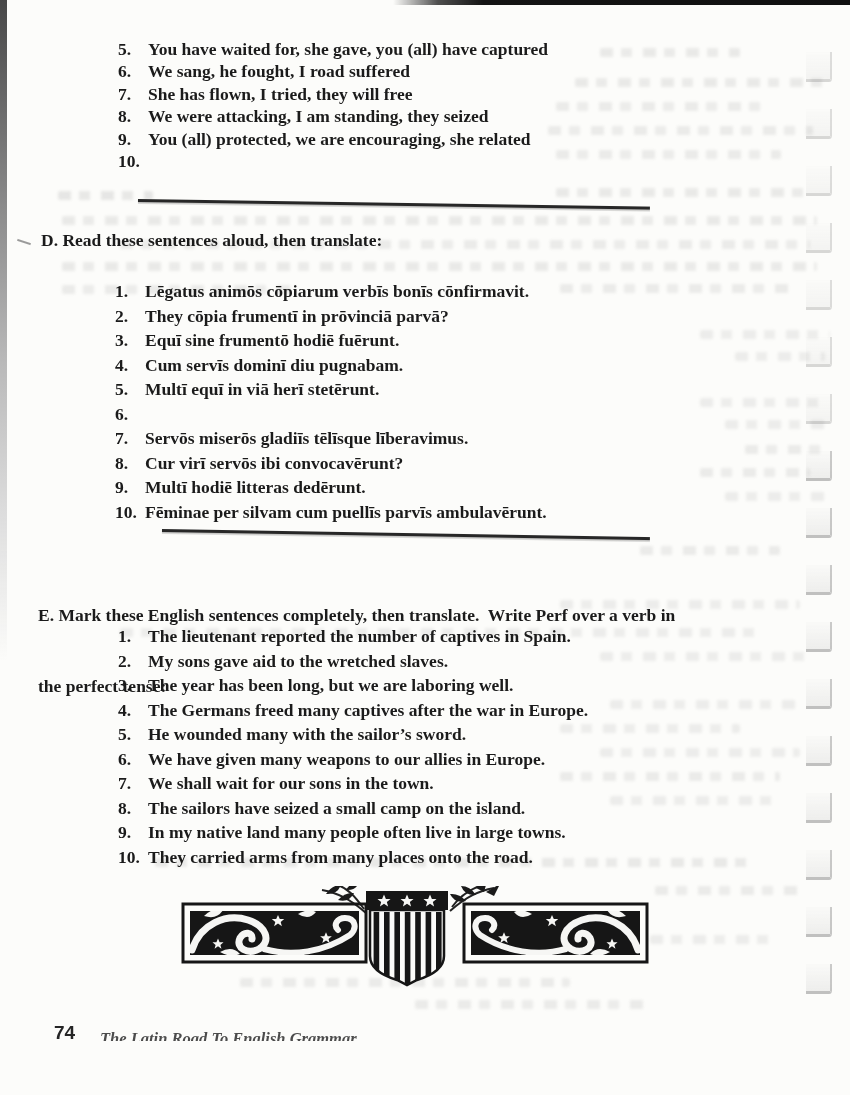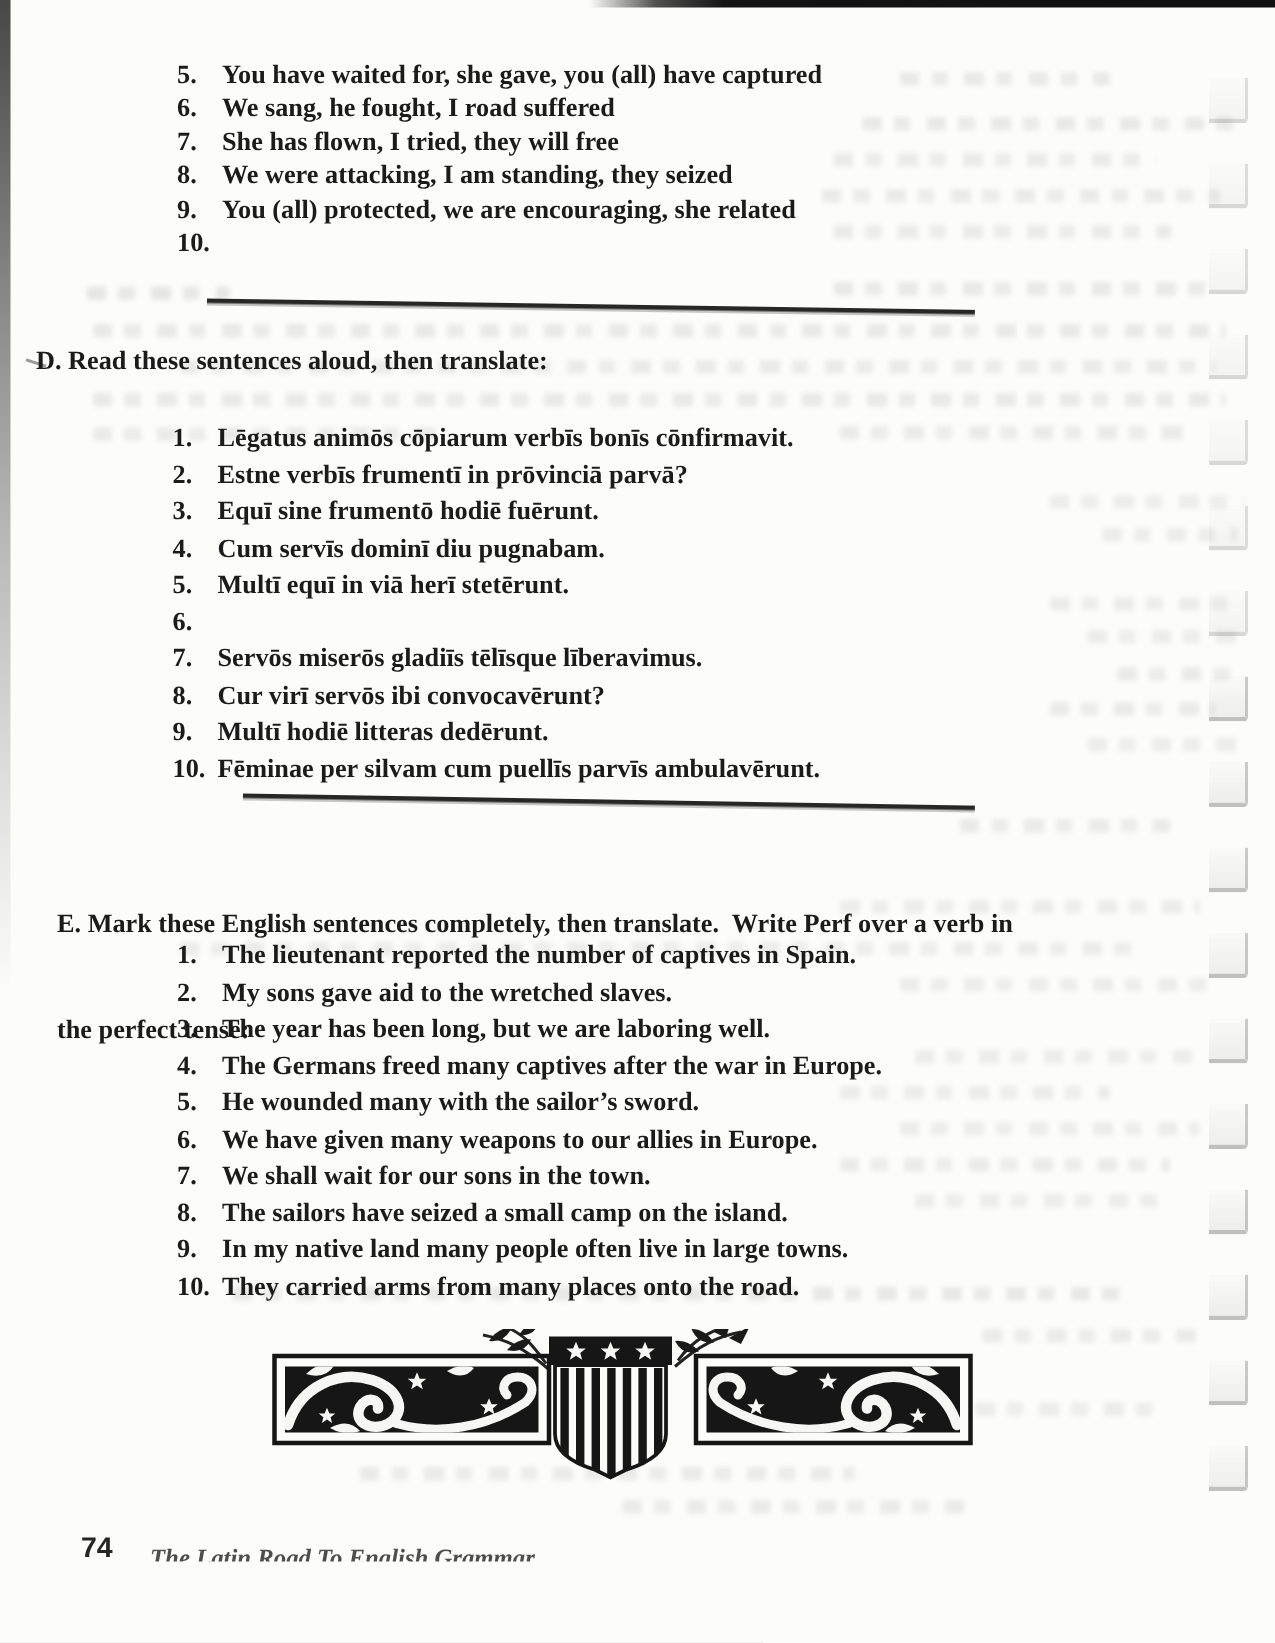--- a/index.html
+++ b/index.html
@@ -124,25 +124,25 @@
     <div class="li"><span class="num">5.</span><span class="txt">You have waited for, she gave, you (all) have captured</span></div>
     <div class="li"><span class="num">6.</span><span class="txt">We sang, he fought, I road suffered</span></div>
     <div class="li"><span class="num">7.</span><span class="txt">She has flown, I tried, they will free</span></div>
     <div class="li"><span class="num">8.</span><span class="txt">We were attacking, I am standing, they seized</span></div>
     <div class="li"><span class="num">9.</span><span class="txt">You (all) protected, we are encouraging, she related</span></div>
     <div class="li"><span class="num">10.</span></div>
   </div>
 
   <div class="divider" style="left:138px; top:199px; width:512px; transform:rotate(0.85deg);"></div>
 
-  <div class="heading" style="left:24px; top:229px;"><span>D.</span><span> Read these sentences aloud, then translate:</span></div>
+  <div class="heading" style="left:41px; top:229px;"><span>D.</span><span> Read these sentences aloud, then translate:</span></div>
 
   <div class="list d-list" style="left:115px; top:279px;">
     <div class="li"><span class="num">1.</span><span class="txt">Lēgatus animōs cōpiarum verbīs bonīs cōnfirmavit.</span></div>
-    <div class="li"><span class="num">2.</span><span class="txt">Estne verbīs frumentī in prōvinciā parvā?</span></div>
+    <div class="li"><span class="num">2.</span><span class="txt">They cōpia frumentī in prōvinciā parvā?</span></div>
     <div class="li"><span class="num">3.</span><span class="txt">Equī sine frumentō hodiē fuērunt.</span></div>
     <div class="li"><span class="num">4.</span><span class="txt">Cum servīs dominī diu pugnabam.</span></div>
     <div class="li"><span class="num">5.</span><span class="txt">Multī equī in viā herī stetērunt.</span></div>
     <div class="li"><span class="num">6.</span></div>
     <div class="li"><span class="num">7.</span><span class="txt">Servōs miserōs gladiīs tēlīsque līberavimus.</span></div>
     <div class="li"><span class="num">8.</span><span class="txt">Cur virī servōs ibi convocavērunt?</span></div>
     <div class="li"><span class="num">9.</span><span class="txt">Multī hodiē litteras dedērunt.</span></div>
     <div class="li"><span class="num">10.</span><span class="txt">Fēminae per silvam cum puellīs parvīs ambulavērunt.</span></div>
   </div>
 

